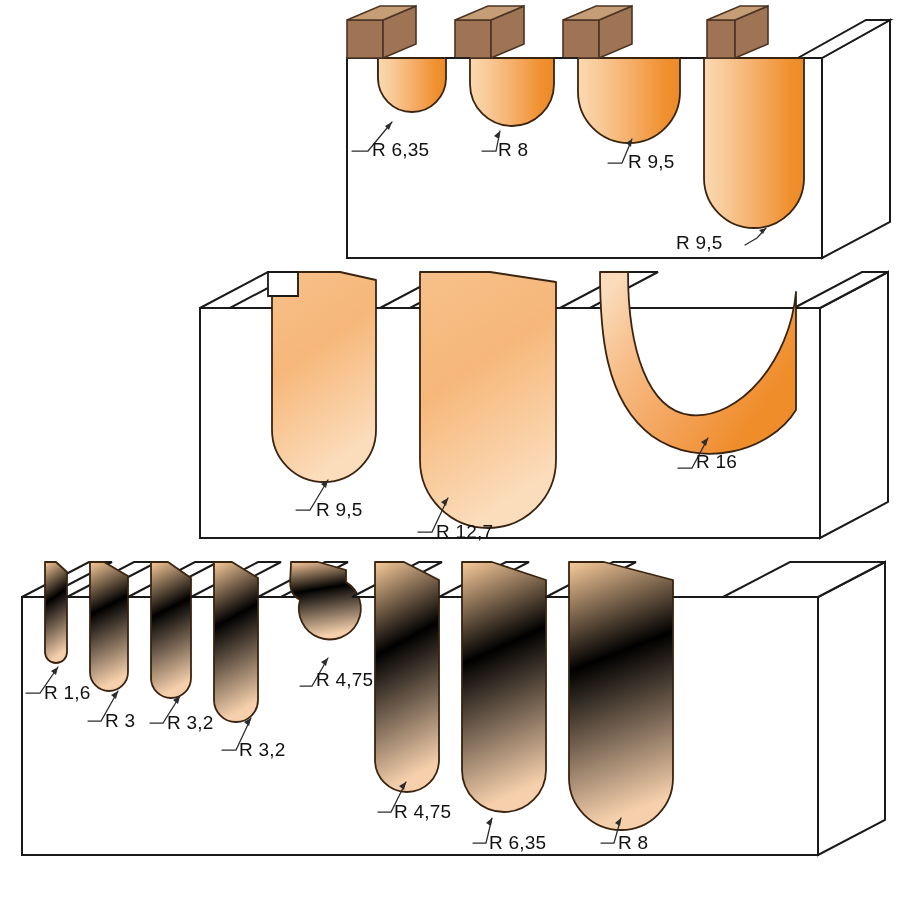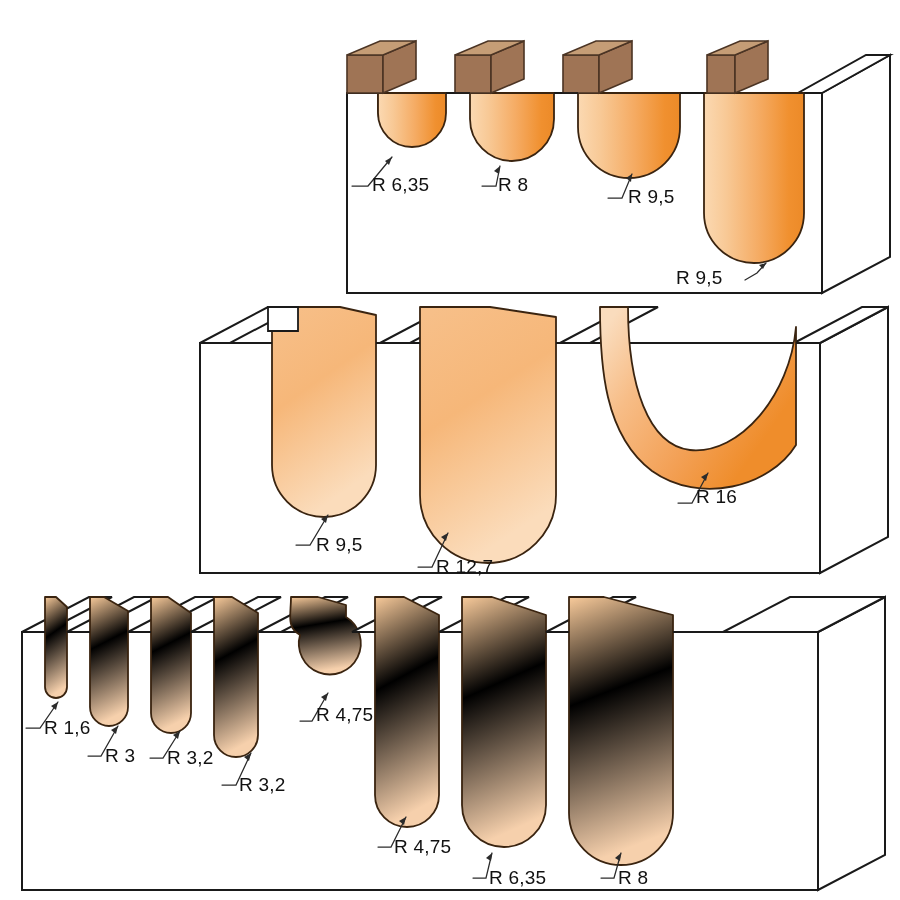--- a/index.html
+++ b/index.html
@@ -11,21 +11,20 @@
   body {
     width: 900px;
     height: 900px;
     overflow: hidden;
     font-family: "Liberation Sans", sans-serif;
   }
   #diagram-root {
     position: relative;
     width: 900px;
     height: 764px;
-    margin-top: 35px;
   }
   svg#profile-svg {
     display: block;
     width: 900px;
     height: 900px;
   }
   .blk-face {
     fill: #ffffff;
     stroke: #1a1a1a;
     stroke-width: 2;

